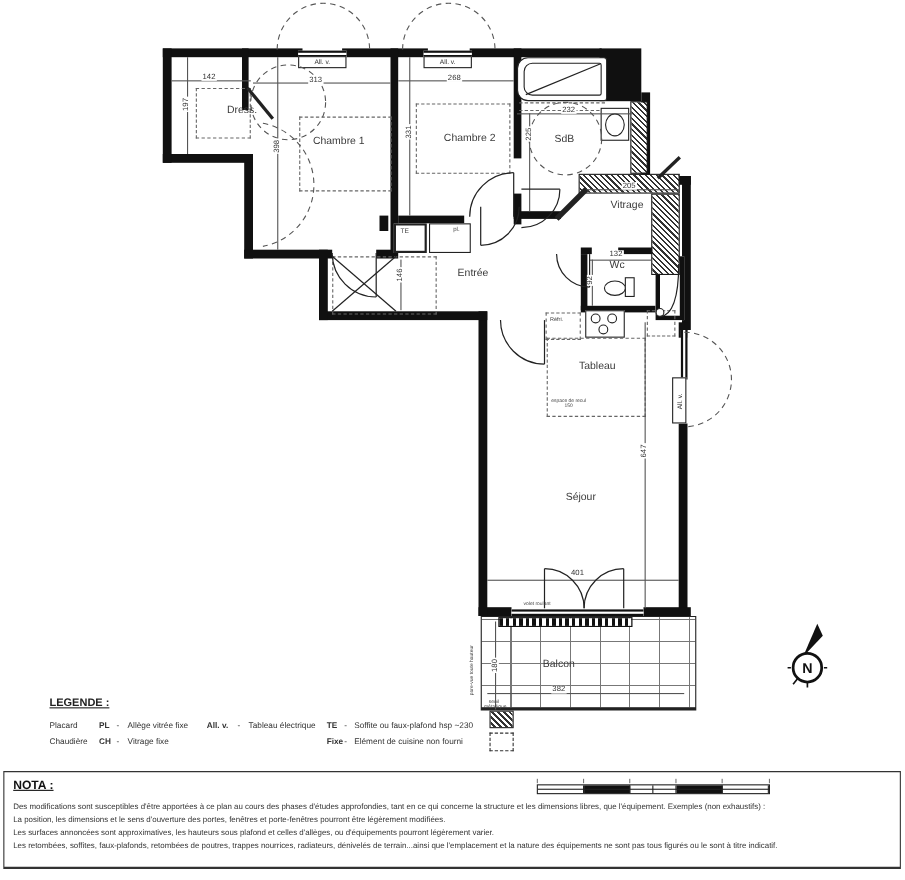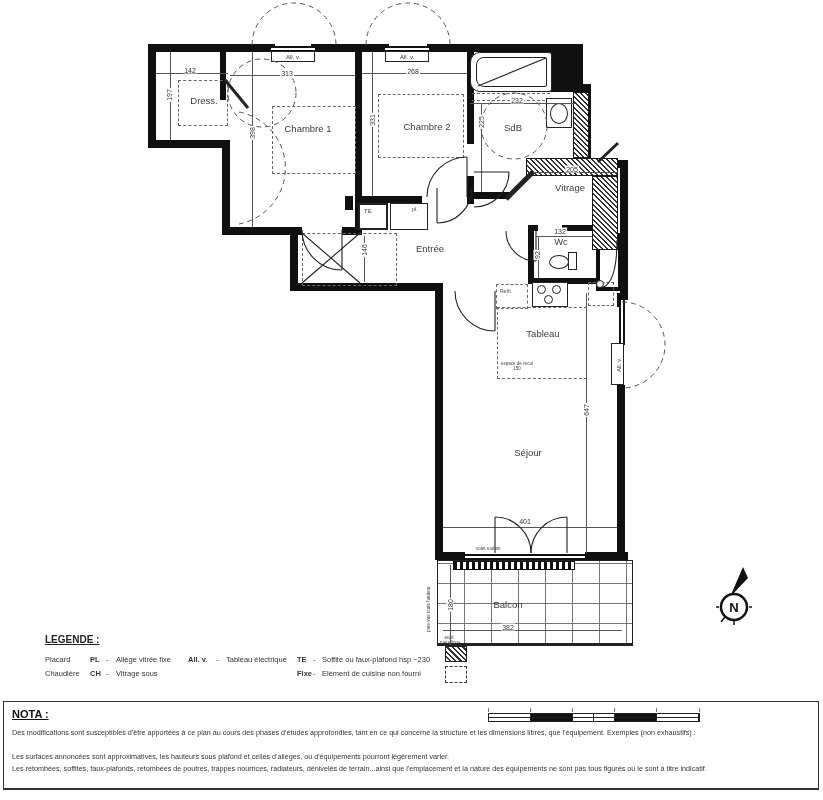--- a/index.html
+++ b/index.html
@@ -139,21 +139,21 @@
   <div class="fixture" style="left:390px;top:203px;width:38px;height:27px;border-width:1px"></div>
   <div class="tiny" style="left:412px;top:206px;font-size:5.5px">pl.</div>
 
   <div id="balcony"></div>
   <div class="sill"></div>
   <div class="win" style="left:465px;top:554px;width:120px;height:6px"></div>
   <div class="tiny" style="left:427px;top:632px;transform:rotate(-90deg);transform-origin:left top;white-space:nowrap">pare-vue toute hauteur</div>
   <div class="tiny" style="left:476px;top:547px">volet roulant</div>
   <div class="tiny" style="left:440px;top:636px;width:18px;text-align:center">seuil métallique</div>
 
-  <div class="room" style="left:204px;top:100px">Dress.</div>
+  <div class="room" style="left:220px;top:100px">Dress.</div>
   <div class="room" style="left:308px;top:128px">Chambre 1</div>
   <div class="room" style="left:427px;top:126px">Chambre 2</div>
   <div class="room" style="left:513px;top:127px">SdB</div>
   <div class="room" style="left:570px;top:187px">Vitrage</div>
   <div class="room" style="left:561px;top:241px">Wc</div>
   <div class="room" style="left:430px;top:248px">Entrée</div>
   <div class="room" style="left:543px;top:333px">Tableau</div>
   <div class="room" style="left:528px;top:452px">Séjour</div>
   <div class="room" style="left:508px;top:604px">Balcon</div>
 
@@ -248,31 +248,32 @@
   <div class="lg b" style="left:188px;top:656px">All. v.</div>
   <div class="lg" style="left:216px;top:656px">-</div>
   <div class="lg" style="left:226px;top:656px">Tableau électrique</div>
   <div class="lg b" style="left:297px;top:656px">TE</div>
   <div class="lg" style="left:313px;top:656px">-</div>
   <div class="lg" style="left:322px;top:656px">Soffite ou faux-plafond hsp ~230</div>
 
   <div class="lg" style="left:45px;top:670px">Chaudière</div>
   <div class="lg b" style="left:90px;top:670px">CH</div>
   <div class="lg" style="left:106px;top:670px">-</div>
-  <div class="lg" style="left:116px;top:670px">Vitrage sous</div>
+  <div class="lg" style="left:116px;top:670px">Vitrage fixe</div>
   <div class="lg b" style="left:297px;top:670px">Fixe</div>
   <div class="lg" style="left:313px;top:670px">-</div>
   <div class="lg i" style="left:322px;top:670px">Elément de cuisine non fourni</div>
 
   <div class="lgsym-hatch"></div>
   <div class="lgsym-dash"></div>
 
   <div id="nota-box"></div>
   <div id="nota-title">NOTA :</div>
   <div class="nota-line" style="top:728px">Des modifications sont susceptibles d'être apportées à ce plan au cours des phases d'études approfondies, tant en ce qui concerne la structure et les dimensions libres, que l'équipement. Exemples (non exhaustifs) :</div>
+  <div class="nota-line" style="top:740px">La position, les dimensions et le sens d'ouverture des portes, fenêtres et porte-fenêtres pourront être légèrement modifiées.</div>
   <div class="nota-line" style="top:752px">Les surfaces annoncées sont approximatives, les hauteurs sous plafond et celles d'allèges, ou d'équipements pourront légèrement varier.</div>
   <div class="nota-line" style="top:764px">Les retombées, soffites, faux-plafonds, retombées de poutres, trappes nourrices, radiateurs, dénivelés de terrain...ainsi que l'emplacement et la nature des équipements ne sont pas tous figurés ou le sont à titre indicatif.</div>
 
   <div id="scalebar">
     <div class="seg" style="width:42px"></div>
     <div class="seg k" style="width:42px"></div>
     <div class="seg" style="width:21px"></div>
     <div class="seg" style="width:21px"></div>
     <div class="seg k" style="width:42px"></div>
     <div class="seg" style="width:42px"></div>

